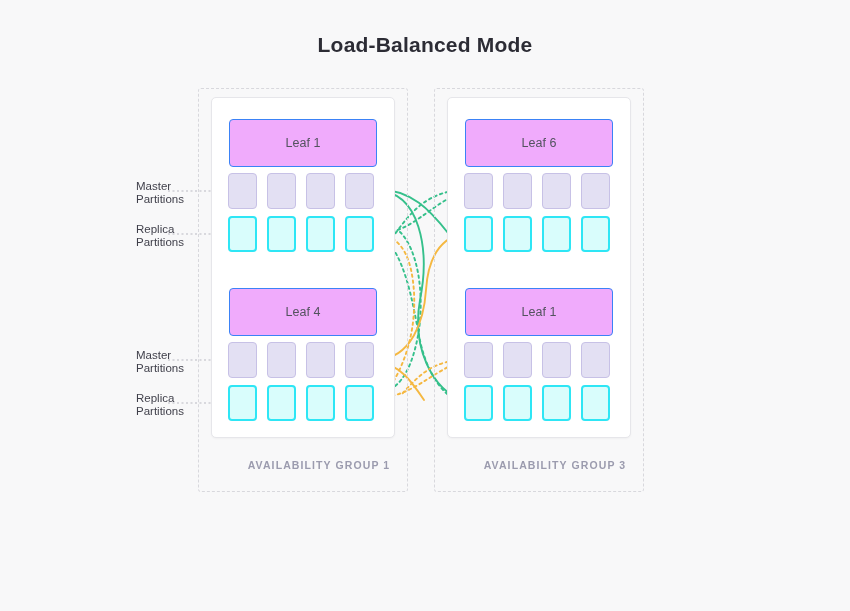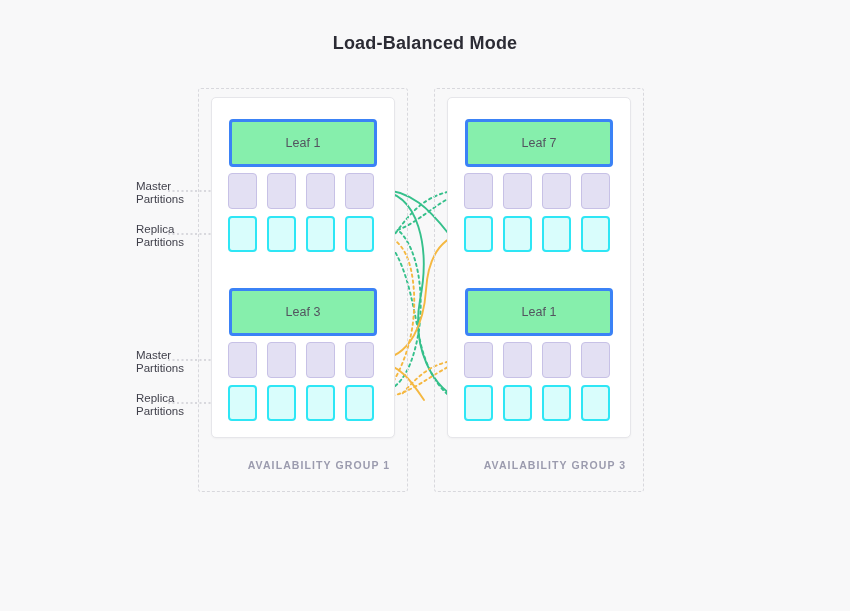--- a/index.html
+++ b/index.html
@@ -22,21 +22,21 @@
     height: 611px;
   }
 
   
   .title {
     position: absolute;
     left: 0;
     top: 33px;
     width: 850px;
     text-align: center;
-    font-size: 18px;
+    font-size: 21px;
     font-weight: bold;
     color: #2c2c35;
     letter-spacing: 0.2px;
   }
 
   
   .ag {
     position: absolute;
     border: 1.5px dashed #d8d8dd;
     border-radius: 3px;
@@ -65,22 +65,22 @@
     border-radius: 5px;
     box-sizing: border-box;
     box-shadow: 0 1px 2px rgba(0,0,0,0.035);
   }
   #card1 { left: 211px; top: 97px; width: 184px; height: 341px; }
   #card2 { left: 447px; top: 97px; width: 184px; height: 341px; }
 
   
   .leaf {
     position: absolute;
-    background: #86efac;
-    border: 3px solid #3b82f6;
+    background: #f0abfc;
+    border: 1px solid #3b82f6;
     border-radius: 4px;
     box-sizing: border-box;
     display: flex;
     align-items: center;
     justify-content: center;
     font-size: 12.5px;
     color: #53535f;
     width: 148px;
     height: 48px;
   }
@@ -214,21 +214,21 @@
     <div class="cell master"></div>
   </div>
   <div class="prow" style="left:228px; top:216px;">
     <div class="cell replica"></div>
     <div class="cell replica"></div>
     <div class="cell replica"></div>
     <div class="cell replica"></div>
   </div>
 
   <div class="leaf" style="left:229px; top:288px;">
-    <span>Leaf 3</span>
+    <span>Leaf 4</span>
   </div>
   <div class="prow" style="left:228px; top:342px;">
     <div class="cell master"></div>
     <div class="cell master"></div>
     <div class="cell master"></div>
     <div class="cell master"></div>
   </div>
   <div class="prow" style="left:228px; top:385px;">
     <div class="cell replica"></div>
     <div class="cell replica"></div>
@@ -236,21 +236,21 @@
     <div class="cell replica"></div>
   </div>
 
   <div class="ag" id="ag2">
     <div class="ag-label">AVAILABILITY GROUP 3</div>
   </div>
 
   <div class="card" id="card2"></div>
 
   <div class="leaf" style="left:465px; top:119px;">
-    <span>Leaf 7</span>
+    <span>Leaf 6</span>
   </div>
   <div class="prow" style="left:464px; top:173px;">
     <div class="cell master"></div>
     <div class="cell master"></div>
     <div class="cell master"></div>
     <div class="cell master"></div>
   </div>
   <div class="prow" style="left:464px; top:216px;">
     <div class="cell replica"></div>
     <div class="cell replica"></div>

